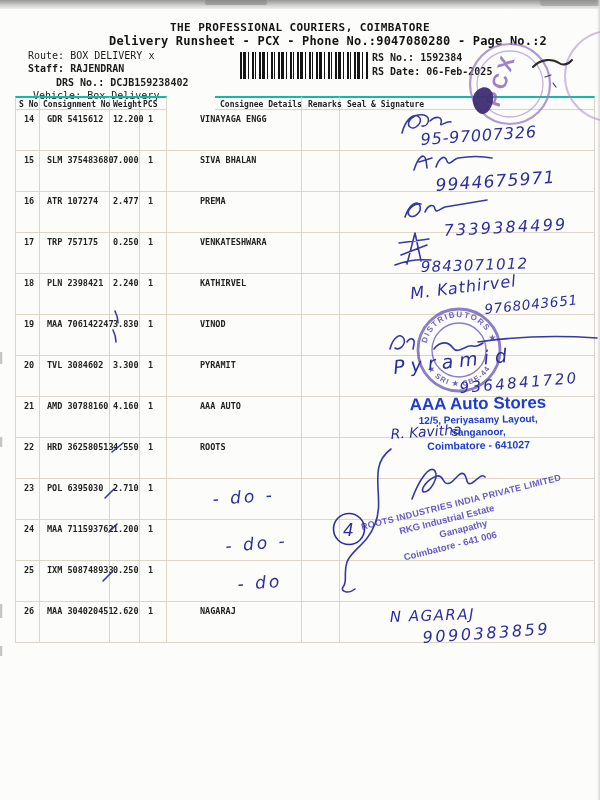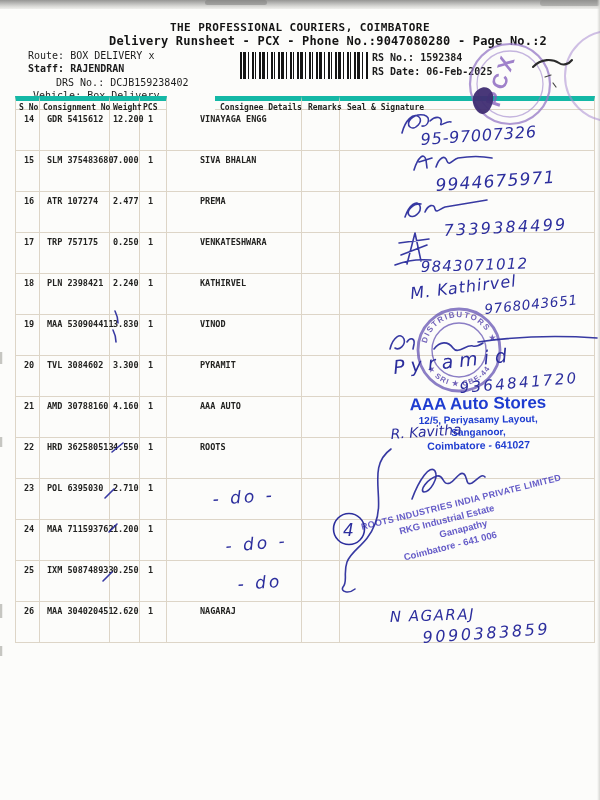--- a/index.html
+++ b/index.html
@@ -16,38 +16,38 @@
   .scan-strip{position:absolute;left:0;top:0;width:600px;height:9px;background:linear-gradient(180deg,#969694,#d9d9d6 70%,#efefec);}
   .smudge1{position:absolute;left:205px;top:0;width:62px;height:5px;background:#82827f;opacity:.55;border-radius:3px;}
   .smudge2{position:absolute;left:540px;top:0;width:60px;height:6px;background:#8c8c89;opacity:.5;border-radius:3px;}
   .edge-right{position:absolute;right:0;top:0;width:3px;height:800px;background:linear-gradient(90deg,rgba(0,0,0,0),#d8d8d4);}
   .title,.subtitle{position:absolute;left:0;width:600px;text-align:center;color:#141414;font-weight:700;white-space:nowrap;}
   .title{top:21px;font-size:11px;letter-spacing:.4px;}
   .subtitle{top:34px;font-size:12px;letter-spacing:.2px;margin-left:28px;}
   .meta{position:absolute;font-size:10px;color:#1c1c1c;white-space:nowrap;}
   .m-route{left:28px;top:50px;font-weight:500;}
   .m-staff{left:28px;top:63px;font-weight:700;}
-  .m-drs{left:28px;top:77px;font-weight:400;padding-left:28px;}
+  .m-drs{left:28px;top:77px;font-weight:700;padding-left:28px;}
   .m-vehicle{left:33px;top:90px;font-weight:500;}
   .m-rsno{left:372px;top:52px;font-weight:600;}
   .m-rsdate{left:372px;top:66px;font-weight:600;}
   .barcode{position:absolute;left:240px;top:52px;width:128px;height:27px;
     background:repeating-linear-gradient(90deg,#151515 0 2px,#fff 2px 3px,#151515 3px 6px,#fff 6px 8px,#151515 8px 9px,#fff 9px 12px,#151515 12px 14px,#fff 14px 15px,#151515 15px 16px,#fff 16px 19px);}
   .sheet{position:absolute;left:15px;top:96px;width:580px;display:grid;
     grid-template-columns:25px 70px 30px 27px 135px 38px 255px;
     grid-template-rows:14px repeat(13,41px);
     color:#232321;font-weight:700;}
   .tr{display:contents;}
   .cell{border-right:1px solid var(--grid);border-bottom:1px solid var(--grid);font-size:8.5px;padding-top:4px;white-space:nowrap;overflow:visible;}
   .c0{border-left:1px solid var(--grid);padding-left:8px;}
   .c1{padding-left:7px;}
   .c2{padding-left:3px;}
   .c3{padding-left:8px;}
   .c4{padding-left:33px;}
-  .thead .cell{border-top:5px solid #14b8a6;font-size:8px;padding-top:2px;}
+  .thead .cell{border-top:2px solid #14b8a6;font-size:8px;padding-top:2px;}
   .thead .c0{padding-left:3px;}
   .thead .c1{padding-left:3px;}
   .thead .c2{padding-left:3px;}
   .thead .c3{padding-left:3px;}
   .thead .c4{padding-left:5px;margin-left:48px;}
   .thead .c5{padding-left:6px;}
   .thead .c6{padding-left:7px;}
   .ink-layer{position:absolute;left:0;top:0;pointer-events:none;}
   .hw{font-family:"DejaVu Sans",sans-serif;font-style:italic;fill:var(--inkblue);}
   .sig{stroke:var(--inkblue);stroke-width:1.6;fill:none;stroke-linecap:round;stroke-linejoin:round;opacity:.95;}
@@ -125,21 +125,21 @@
       <div class="cell c0">18</div>
       <div class="cell c1">PLN 2398421</div>
       <div class="cell c2">2.240</div>
       <div class="cell c3">1</div>
       <div class="cell c4">KATHIRVEL</div>
       <div class="cell c5"></div>
       <div class="cell c6"></div>
     </div>
     <div class="tr">
       <div class="cell c0">19</div>
-      <div class="cell c1">MAA 530904411</div>
+      <div class="cell c1">MAA 706142247</div>
       <div class="cell c2">3.830</div>
       <div class="cell c3">1</div>
       <div class="cell c4">VINOD</div>
       <div class="cell c5"></div>
       <div class="cell c6"></div>
     </div>
     <div class="tr">
       <div class="cell c0">20</div>
       <div class="cell c1">TVL 3084602</div>
       <div class="cell c2">3.300</div>

